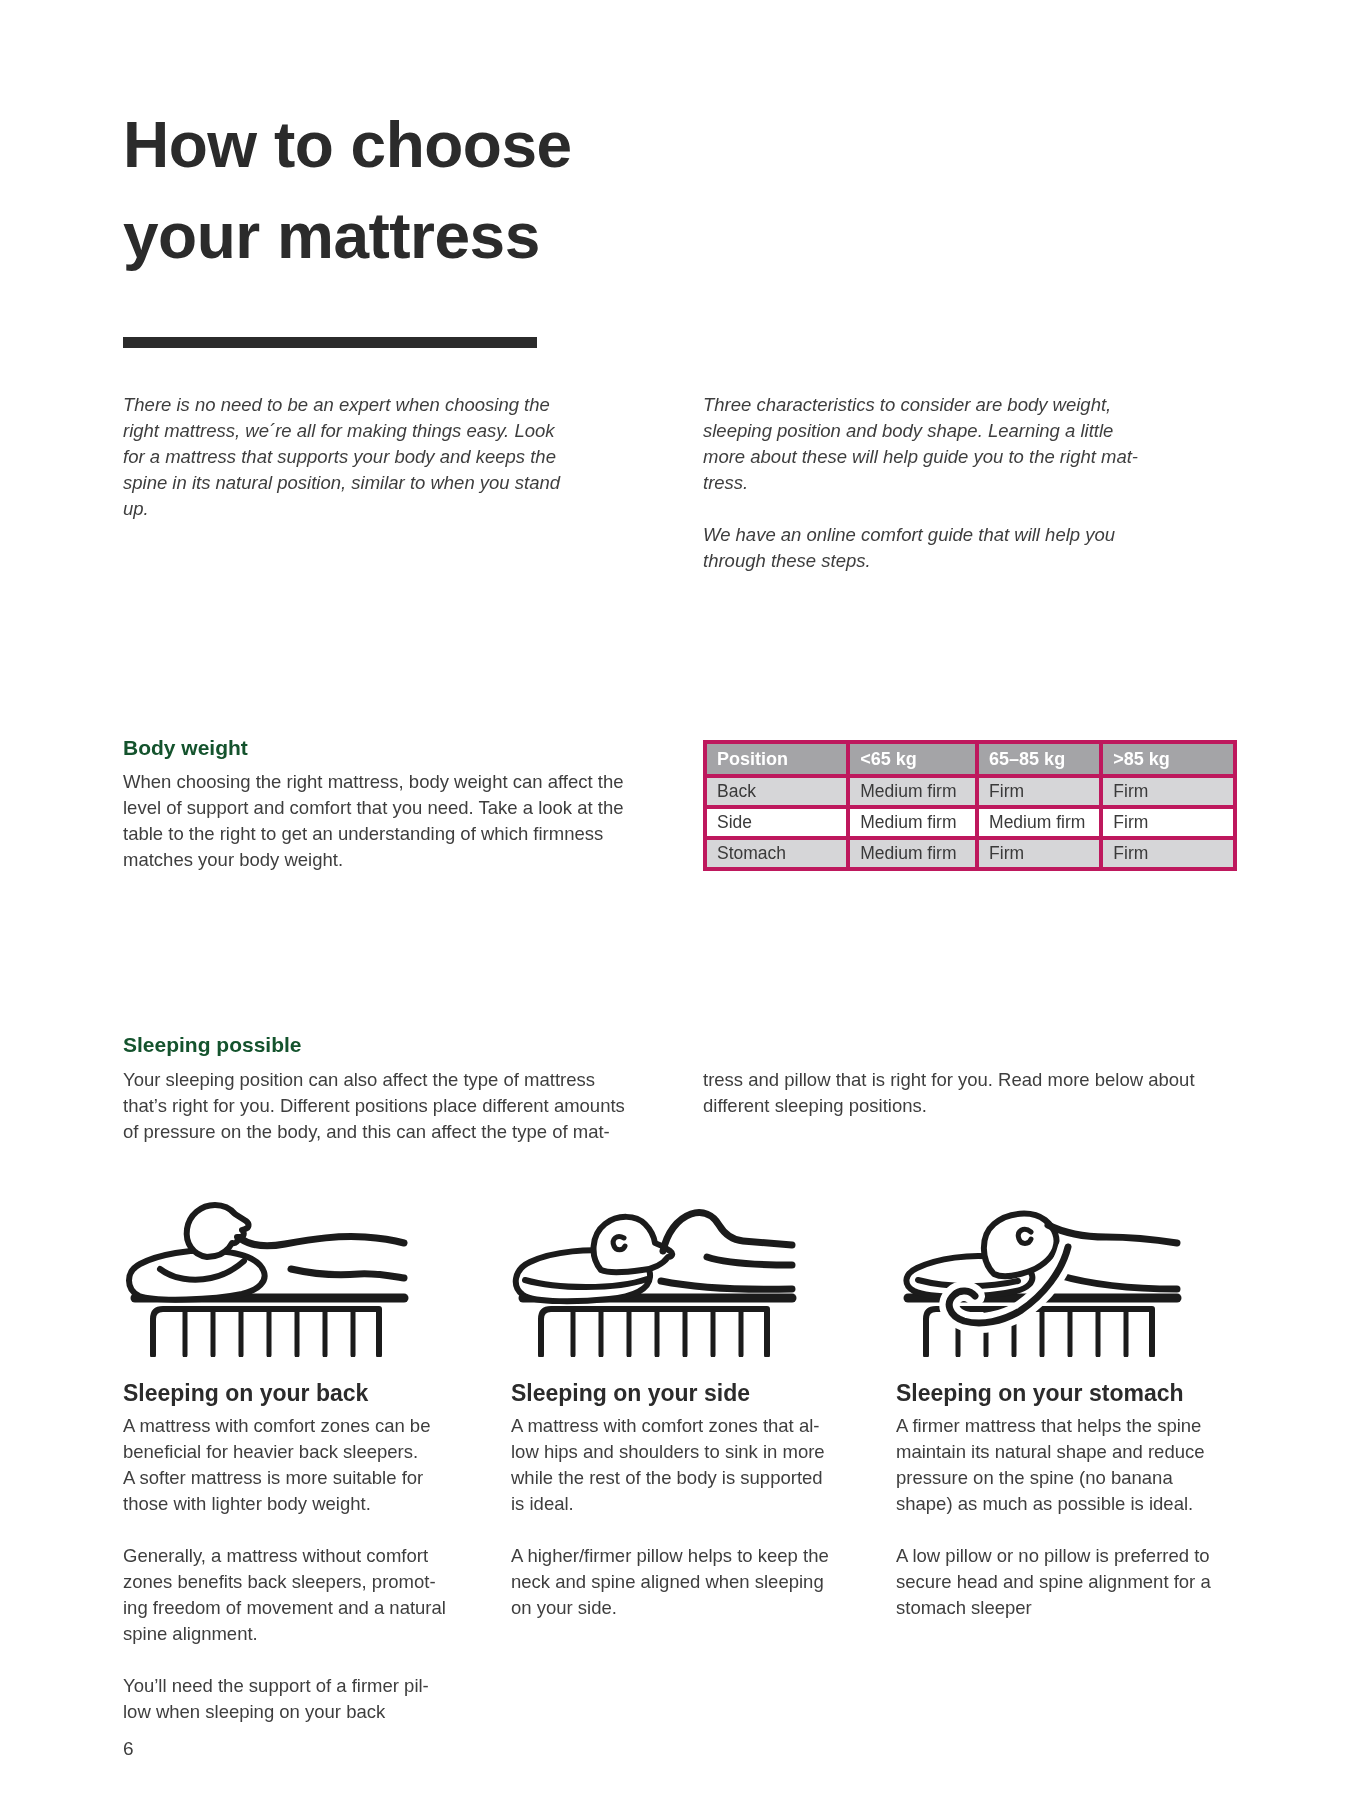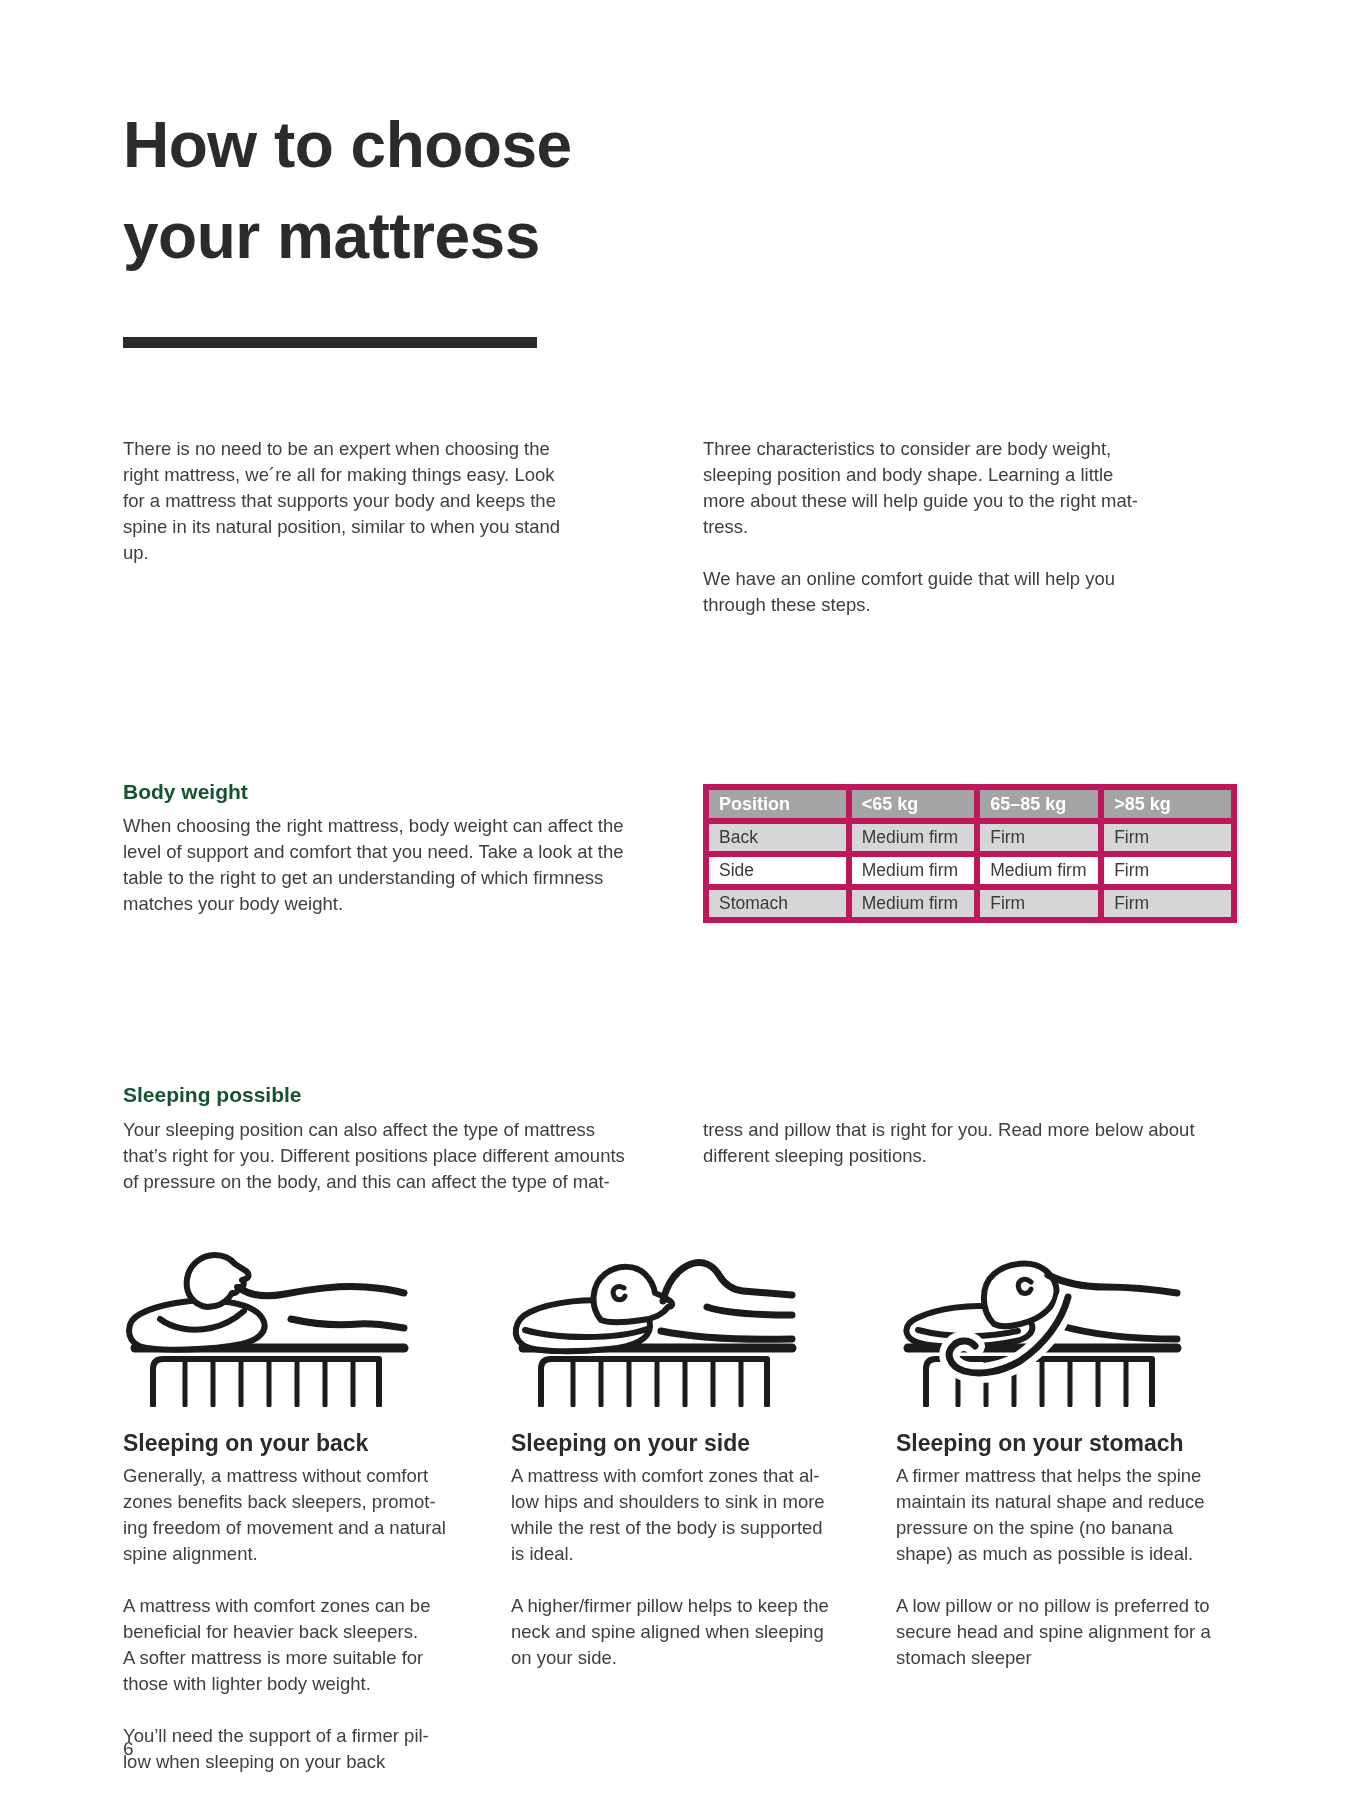--- a/index.html
+++ b/index.html
@@ -19,39 +19,39 @@
     color:#2b2b2b; letter-spacing:-0.5px;
   }
   .rule {
     margin-top:55px;
     width:414px; height:11px; background:#2b2b2b;
   }
   .para {
     font-size:18.5px; line-height:26px;
     white-space:pre; color:#3e3e3e;
   }
-  .intro-row { display:flex; margin-top:88px; }
+  .intro-row { display:flex; margin-top:44px;font-style:italic; }
   .intro-left { width:537px; margin-right:43px; }
   .intro-right { width:537px; }
   .intro-right .para + .para { margin-top:26px; }
 
   .section-heading {
     font-size:21px; font-weight:700; color:#14532d; line-height:28px;
   }
   .bw-row { display:flex; margin-top:160px; align-items:flex-start; }
   .bw-left { width:537px; margin-right:43px; }
   .bw-left .para { margin-top:7px; }
 
   table.firmness {
     border-collapse:collapse; width:534px;
     font-size:17.5px; color:#3a3a3a;
     margin-top:6px;
   }
   table.firmness th, table.firmness td {
-    border:6px solid #be185d;
+    border:4px solid #be185d;
     text-align:left; padding:3px 10px;
     font-weight:400;
   }
   table.firmness th {
     background:#a4a4a7; color:#ffffff;
     font-weight:700; font-size:18px; height:34px;
   }
   table.firmness td { height:31px; }
   table.firmness tr.alt td { background:#d6d6d8; }
   table.firmness tr.plain td { background:#ffffff; }
@@ -171,28 +171,28 @@
           <path class="fillw" stroke-width="6" d="M16 119 C3 112 2 95 17 87 C36 77 67 72 95 74 C120 76 137 83 141 95 C144 104 136 113 119 117 C90 123 33 125 16 119 Z"></path>
           <path stroke-width="6" d="M37 92 C50 102 70 105 88 101 C103 98 113 91 121 84"></path>
         </g>
         <g>
           <path class="fillw" stroke-width="6" d="M84 80 C70 78 62 66 64 52 C66 38 78 28 92 28 C100 28 107 31 112 37 L123 44 C127 47 126 51 122 52 L119 53 C122 56 121 60 117 60 L114 60 C116 64 113 67 109 66 C106 72 99 78 92 79 Z"></path>
           <path stroke-width="7" d="M118 62 C130 70 146 70 162 67 C190 62 216 58 242 60 C256 61 270 63 281 66"></path>
           <path stroke-width="7" d="M168 92 C190 97 214 99 236 97 C252 96 268 99 281 101"></path>
         </g>
       </svg>
       <h3 class="pos-heading">Sleeping on your back</h3>
+      <p class="para">A mattress with comfort zones can be
+beneficial for heavier back sleepers.
+A softer mattress is more suitable for
+those with lighter body weight.</p>
       <p class="para">Generally, a mattress without comfort
 zones benefits back sleepers, promot-
 ing freedom of movement and a natural
 spine alignment.</p>
-      <p class="para">A mattress with comfort zones can be
-beneficial for heavier back sleepers.
-A softer mattress is more suitable for
-those with lighter body weight.</p>
       <p class="para">You’ll need the support of a firmer pil-
 low when sleeping on your back</p>
     </div>
 
     <div class="pos-col">
       <svg class="ill" width="290" height="180" viewBox="0 0 290 180">
         <g>
           <path d="M12 121 H281" stroke-width="9"></path>
           <path d="M30 178 L30 142 Q30 132 40 132 L256 132 L256 178" stroke-width="6"></path>
           <path d="M62 135 V178 M90 135 V178 M118 135 V178 M146 135 V178 M174 135 V178 M202 135 V178 M230 135 V178" stroke-width="5"></path>

